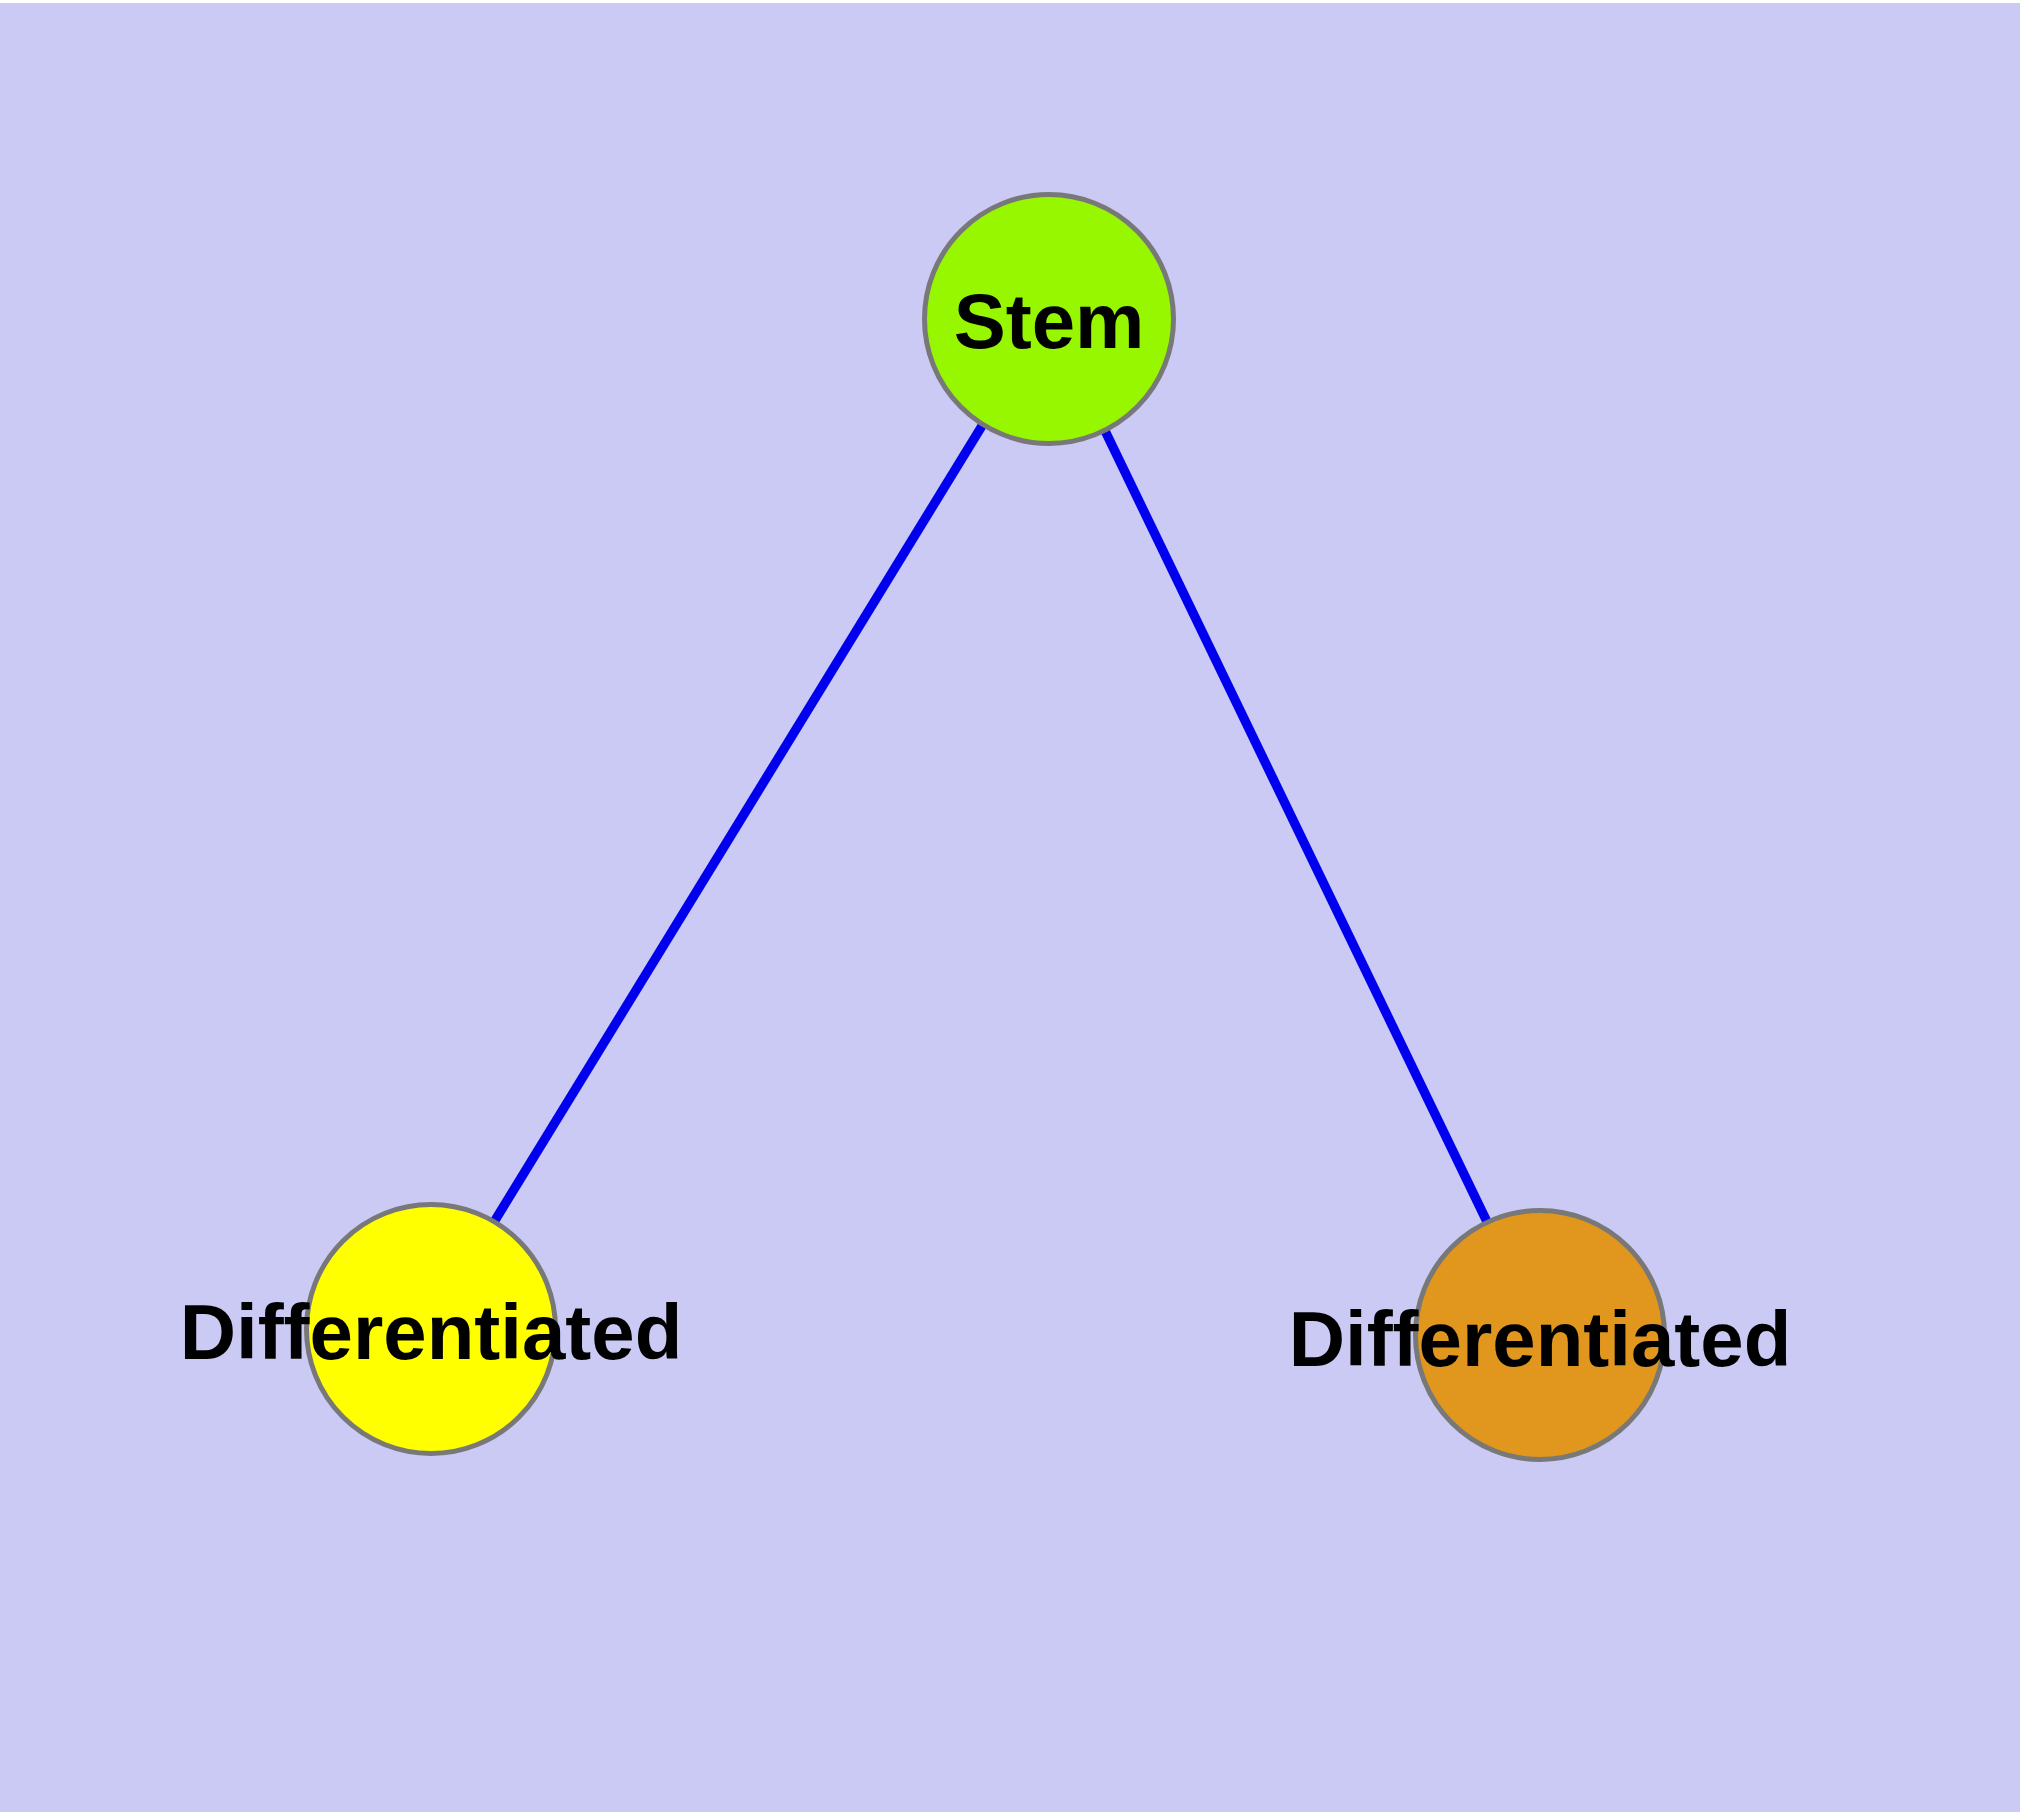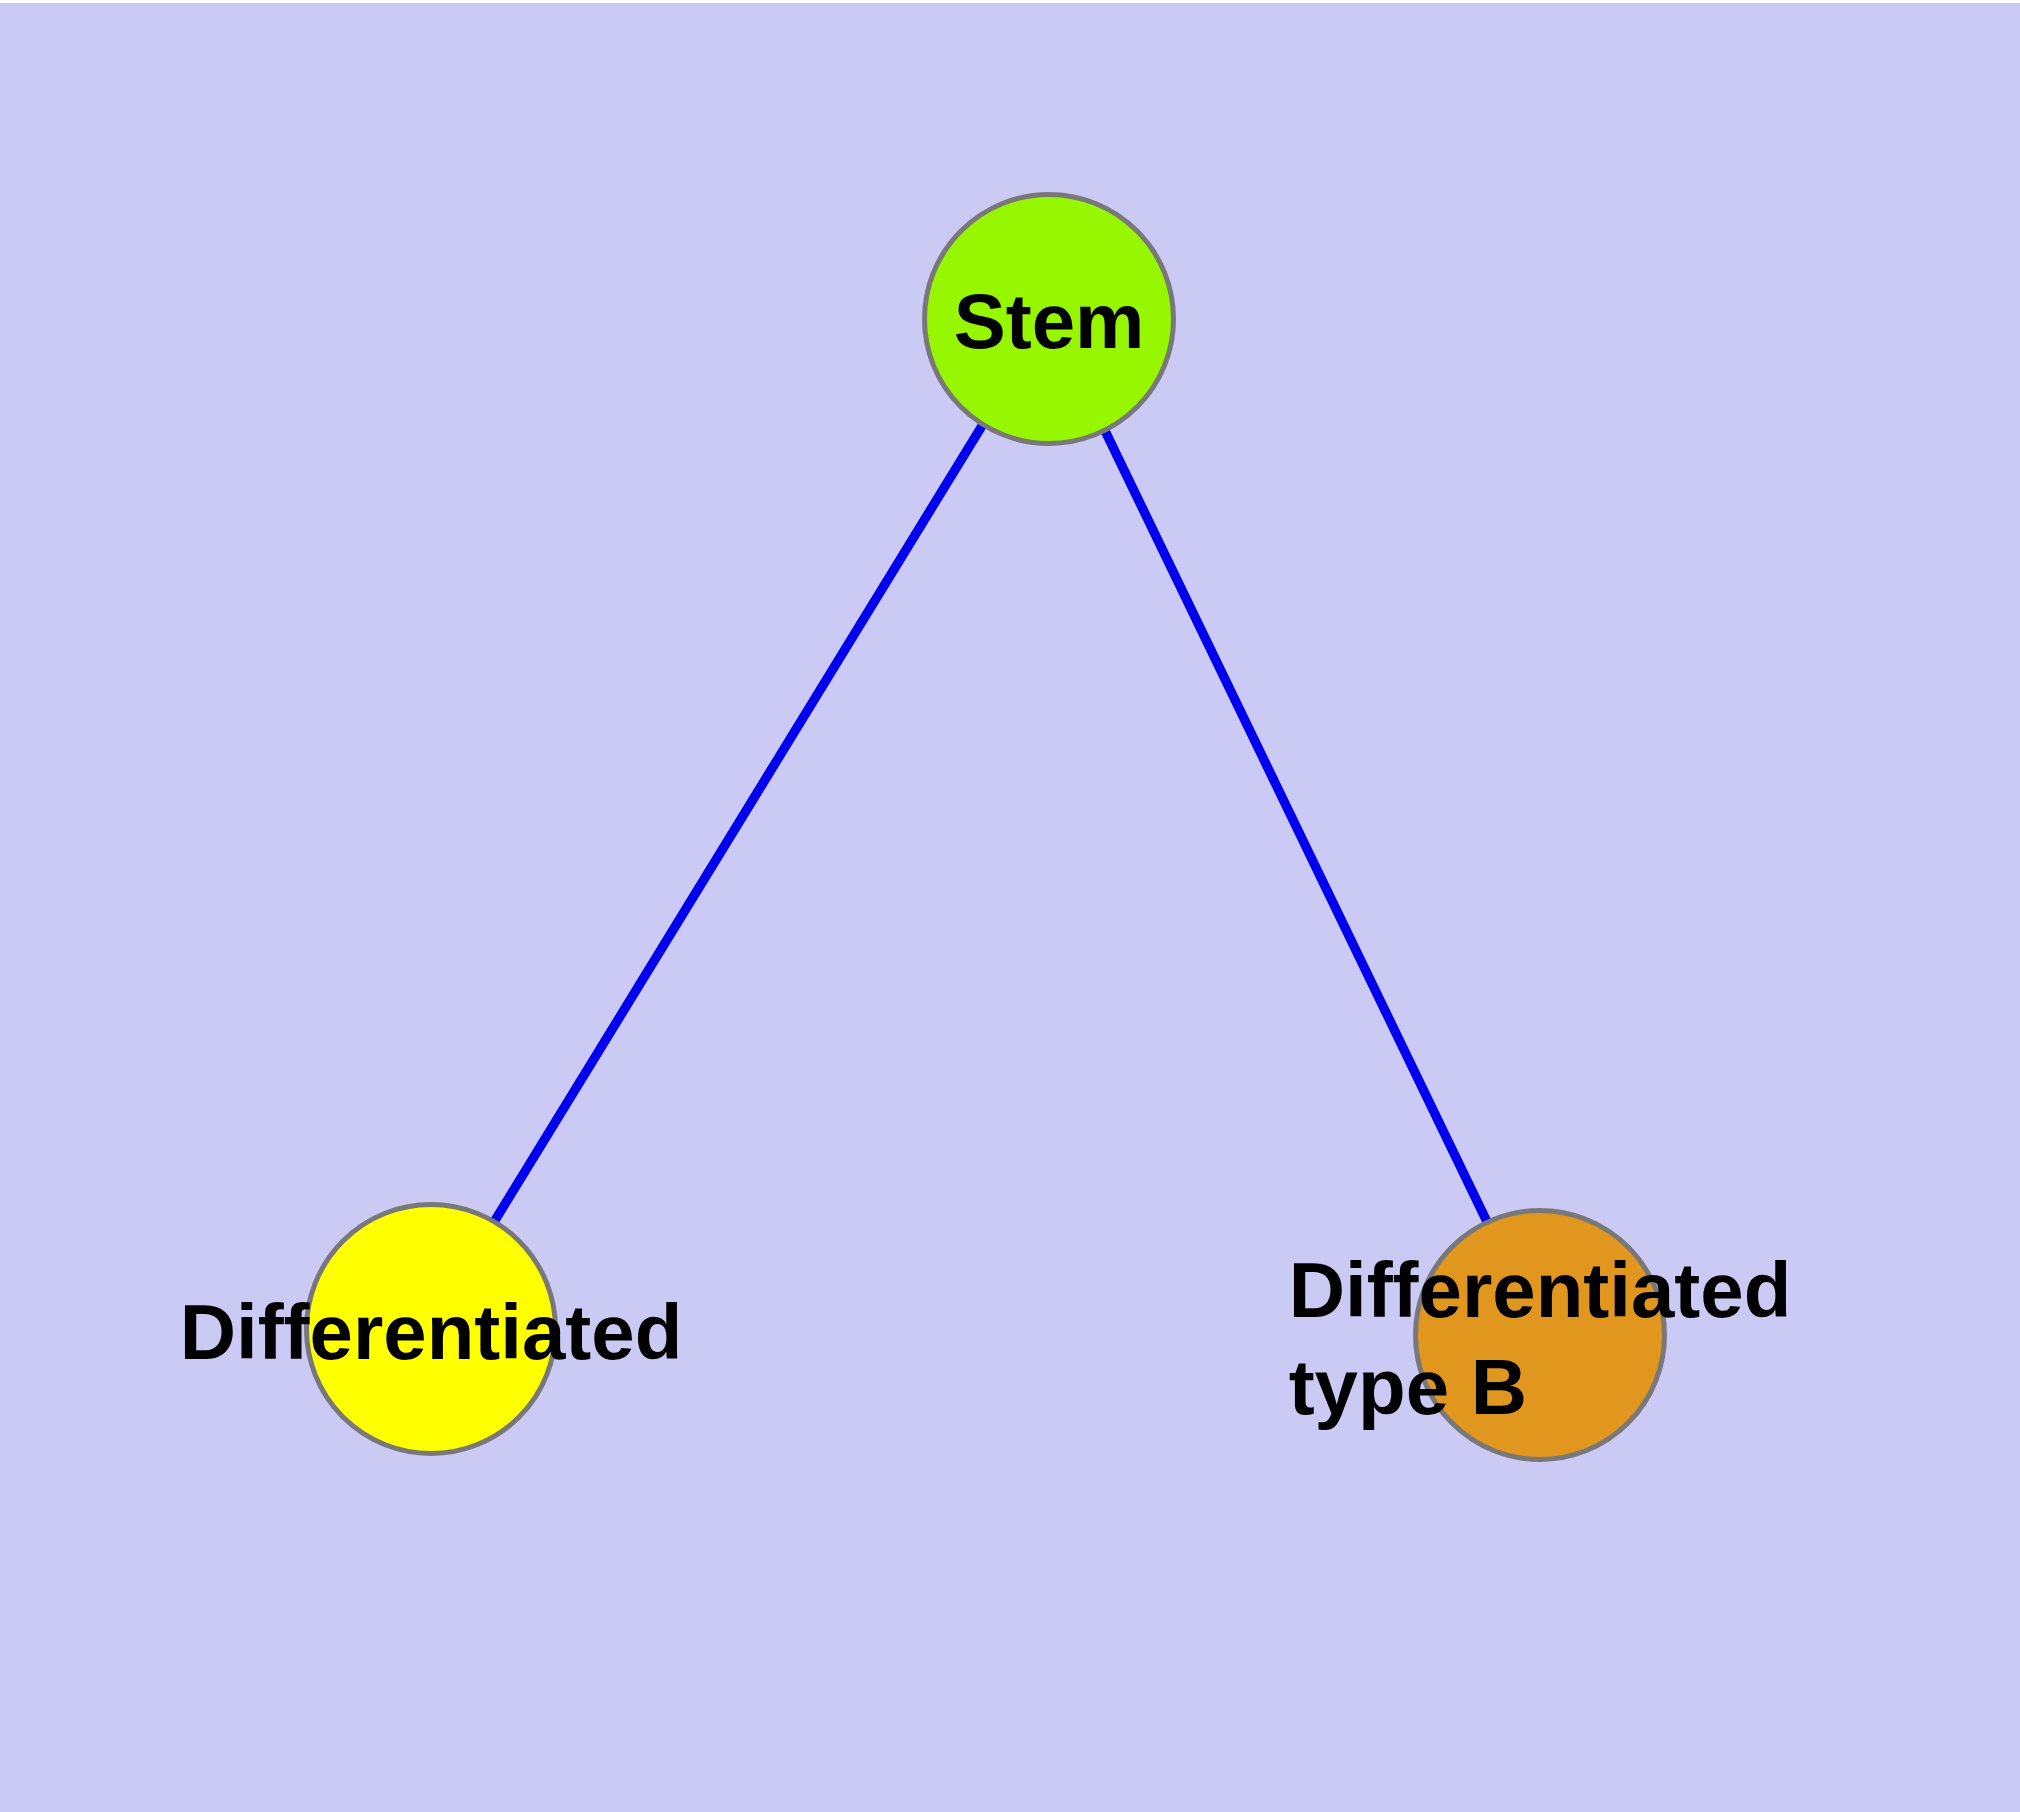--- a/index.html
+++ b/index.html
@@ -43,20 +43,21 @@
   #node-stem   { left: 1049px; top: 316px;  background: #97f700; }
   #node-type-a { left: 431px;  top: 1326px; background: #ffff00; }
   #node-type-b { left: 1540px; top: 1332px; background: #e1961e; }
   .node-label {
     position: absolute;
     transform: translate(-50%, -50%);
     color: #000000;
     font-weight: bold;
     font-size: 78px;
     line-height: 97px;
+    text-align: center;
     white-space: nowrap;
     letter-spacing: 0px;
   }
   #label-stem   { left: 1049px; top: 318px; }
   #label-type-a { left: 431px;  top: 1329px; }
   #label-type-b { left: 1540px; top: 1336px; }
   .label-line { display: block; }
 </style>
 </head>
 <body>
@@ -76,18 +77,17 @@
     <div class="node-label" id="label-stem">
       <span class="label-line">Stem</span>
     </div>
 
     <div class="node-label" id="label-type-a">
       <span class="label-line">Differentiated</span>
     </div>
 
     <div class="node-label" id="label-type-b">
       <span class="label-line">Differentiated</span>
-      <span class="label-line">type B</span>
     </div>
 
   </div>
 </div>
 
 
 </body></html>

